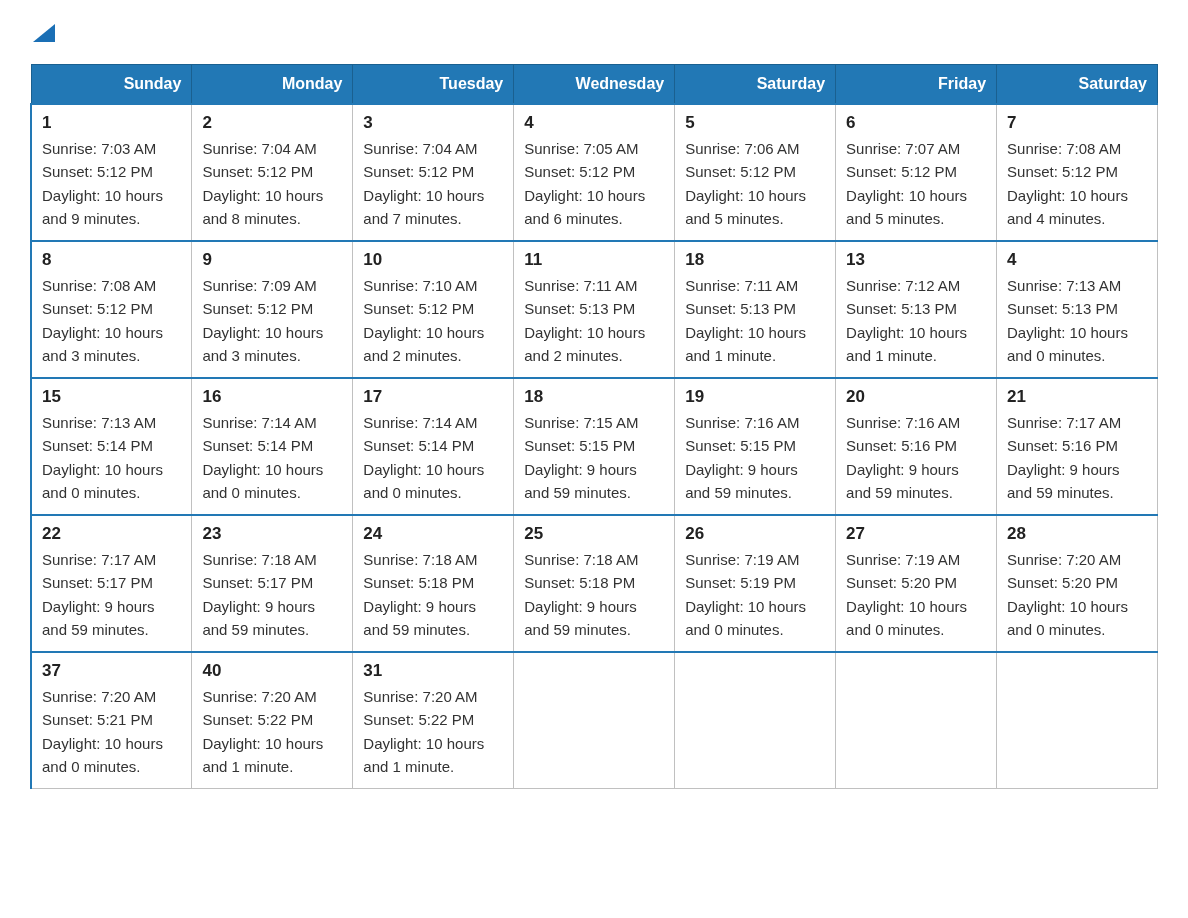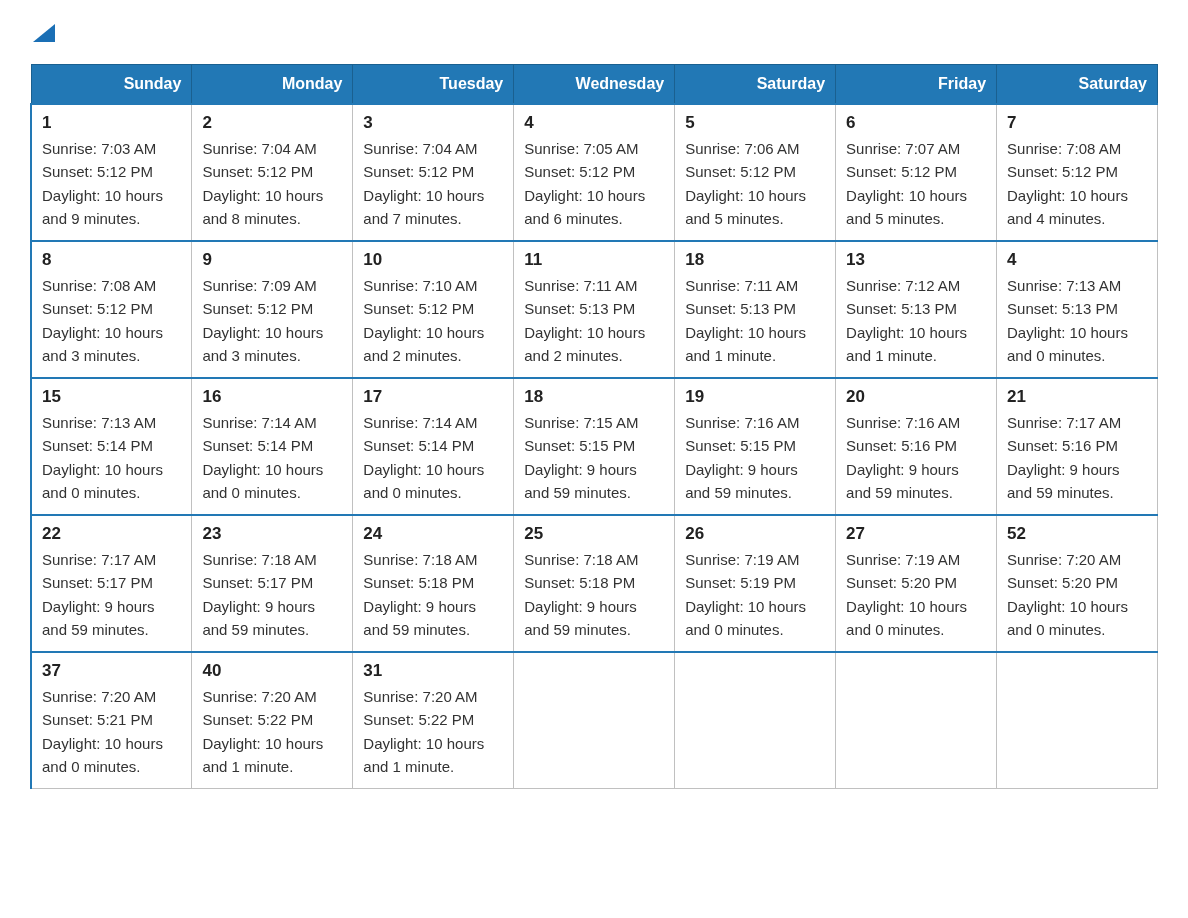--- a/index.html
+++ b/index.html
@@ -240,21 +240,21 @@
         </td>
         <td>
           <span class="day-number">26</span>
         <div class="day-info">Sunrise: 7:19 AM<br>Sunset: 5:19 PM<br>Daylight: 10 hours and 0 minutes.</div>
         </td>
         <td>
           <span class="day-number">27</span>
         <div class="day-info">Sunrise: 7:19 AM<br>Sunset: 5:20 PM<br>Daylight: 10 hours and 0 minutes.</div>
         </td>
         <td>
-          <span class="day-number">52</span>
+          <span class="day-number">28</span>
         <div class="day-info">Sunrise: 7:20 AM<br>Sunset: 5:20 PM<br>Daylight: 10 hours and 0 minutes.</div>
         </td>
       </tr>
       <tr>
         <td>
           <span class="day-number">37</span>
         <div class="day-info">Sunrise: 7:20 AM<br>Sunset: 5:21 PM<br>Daylight: 10 hours and 0 minutes.</div>
         </td>
         <td>
           <span class="day-number">40</span>

